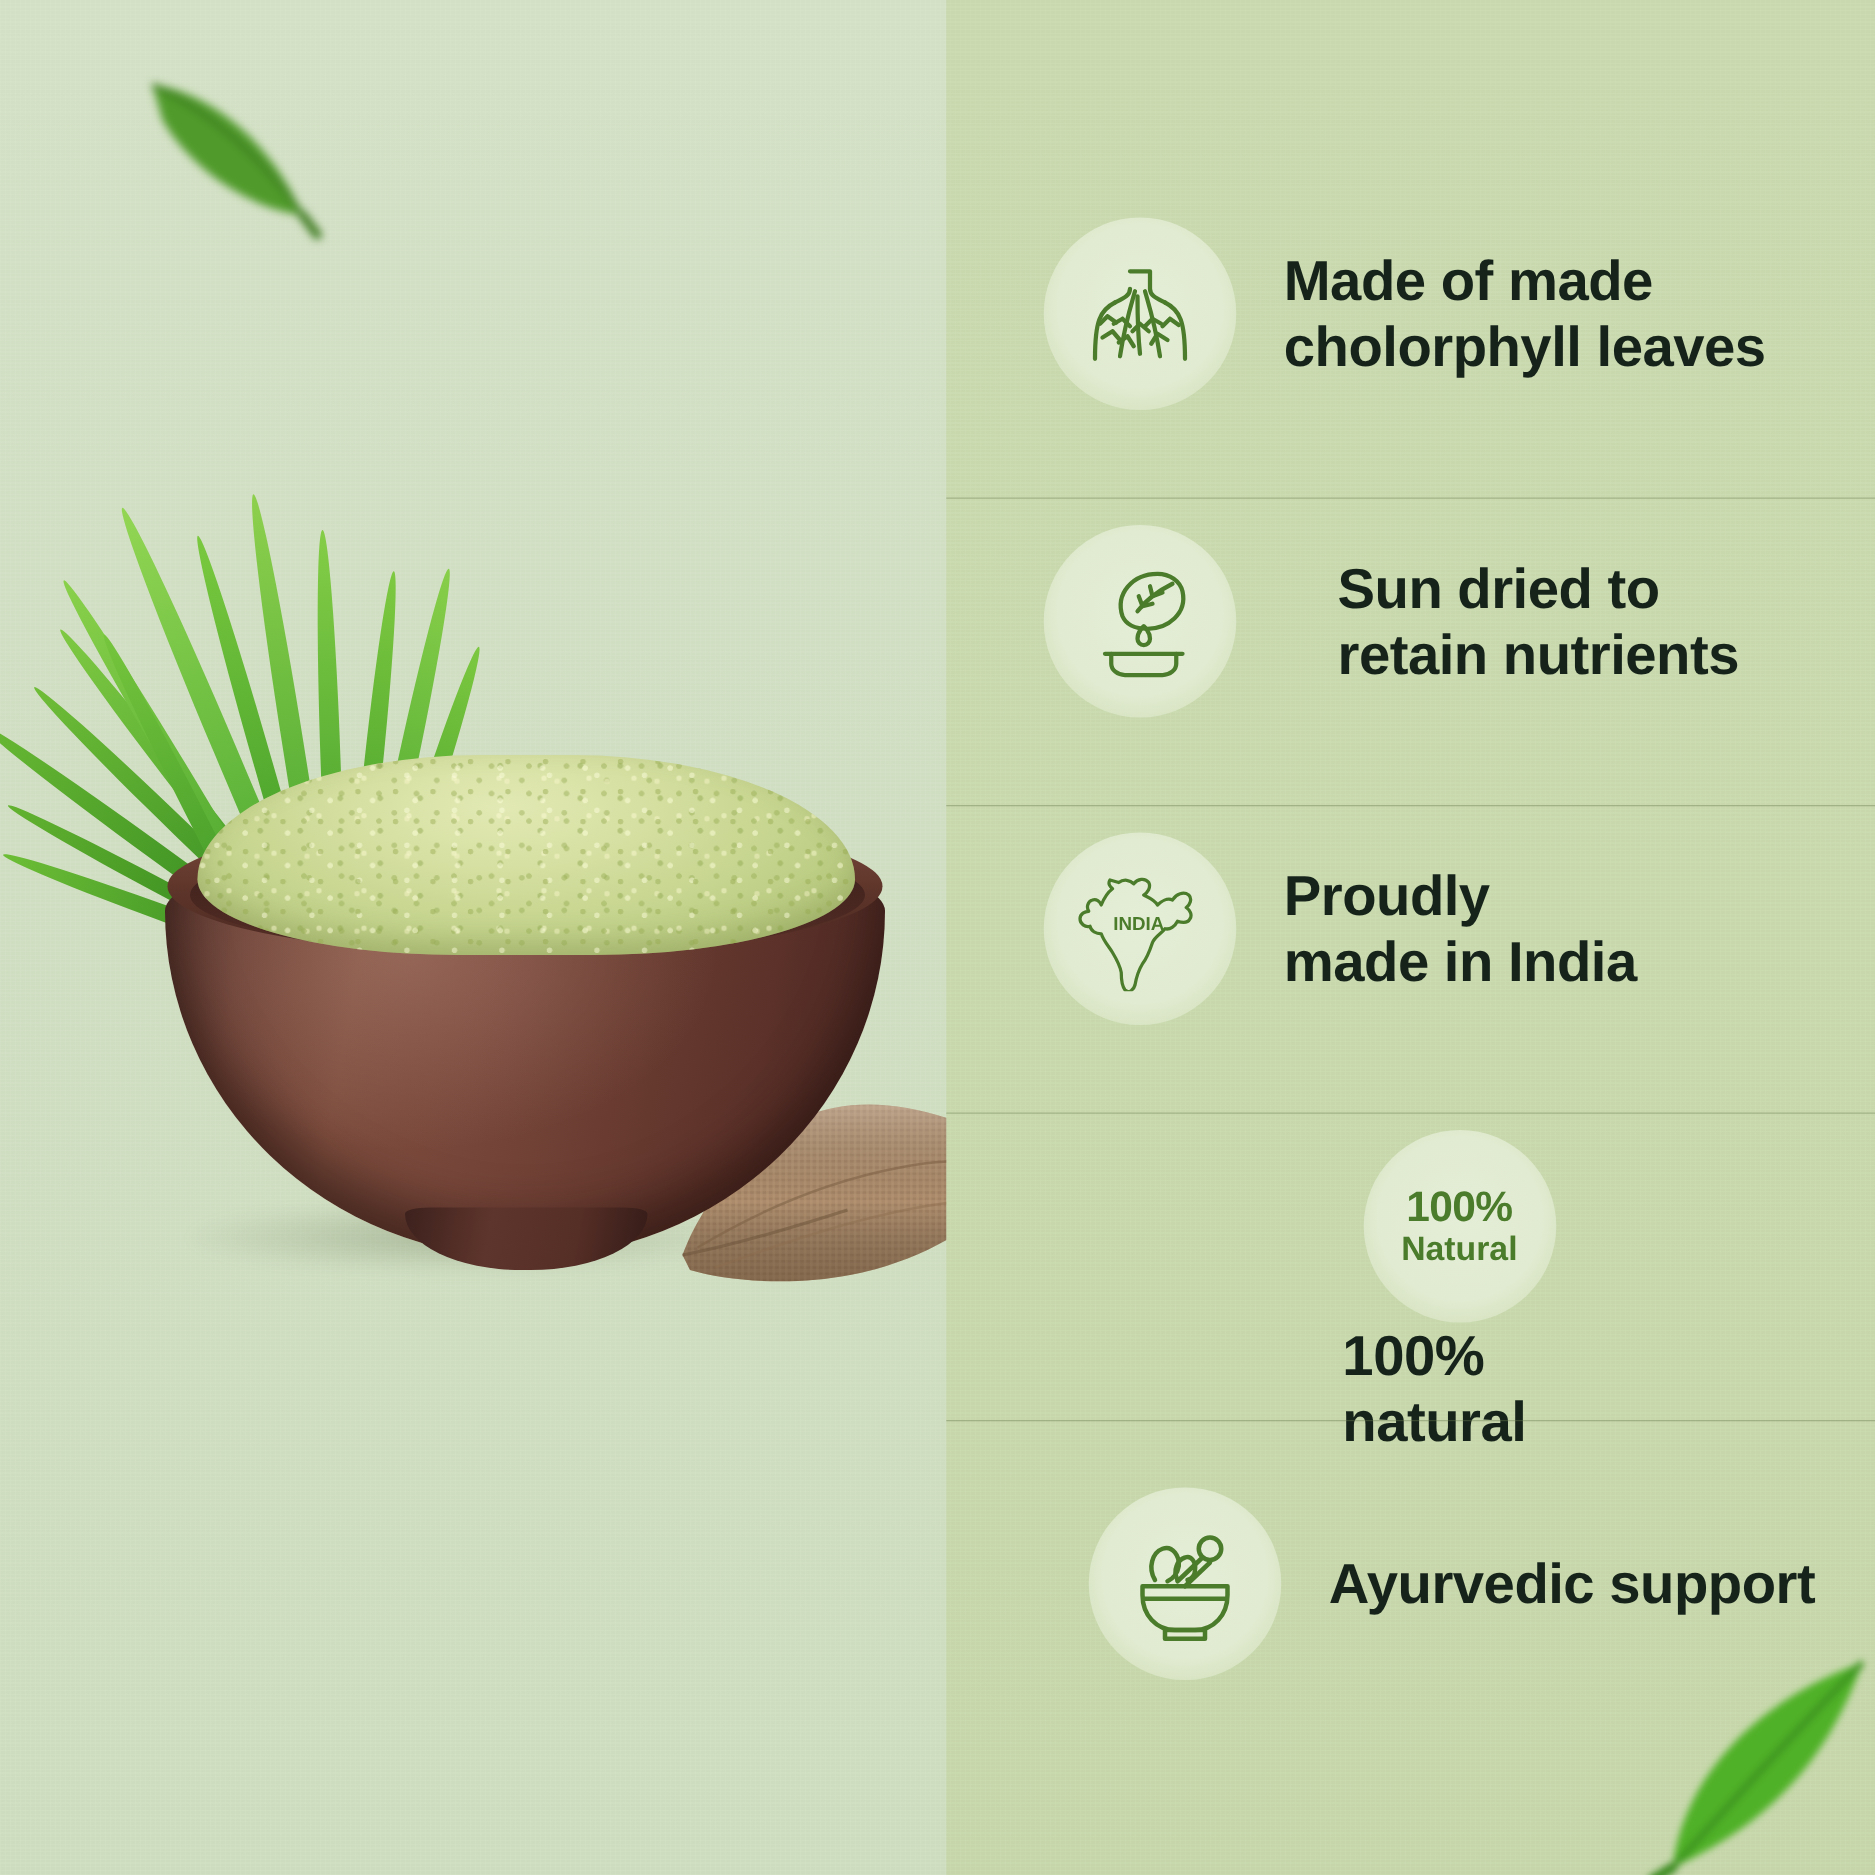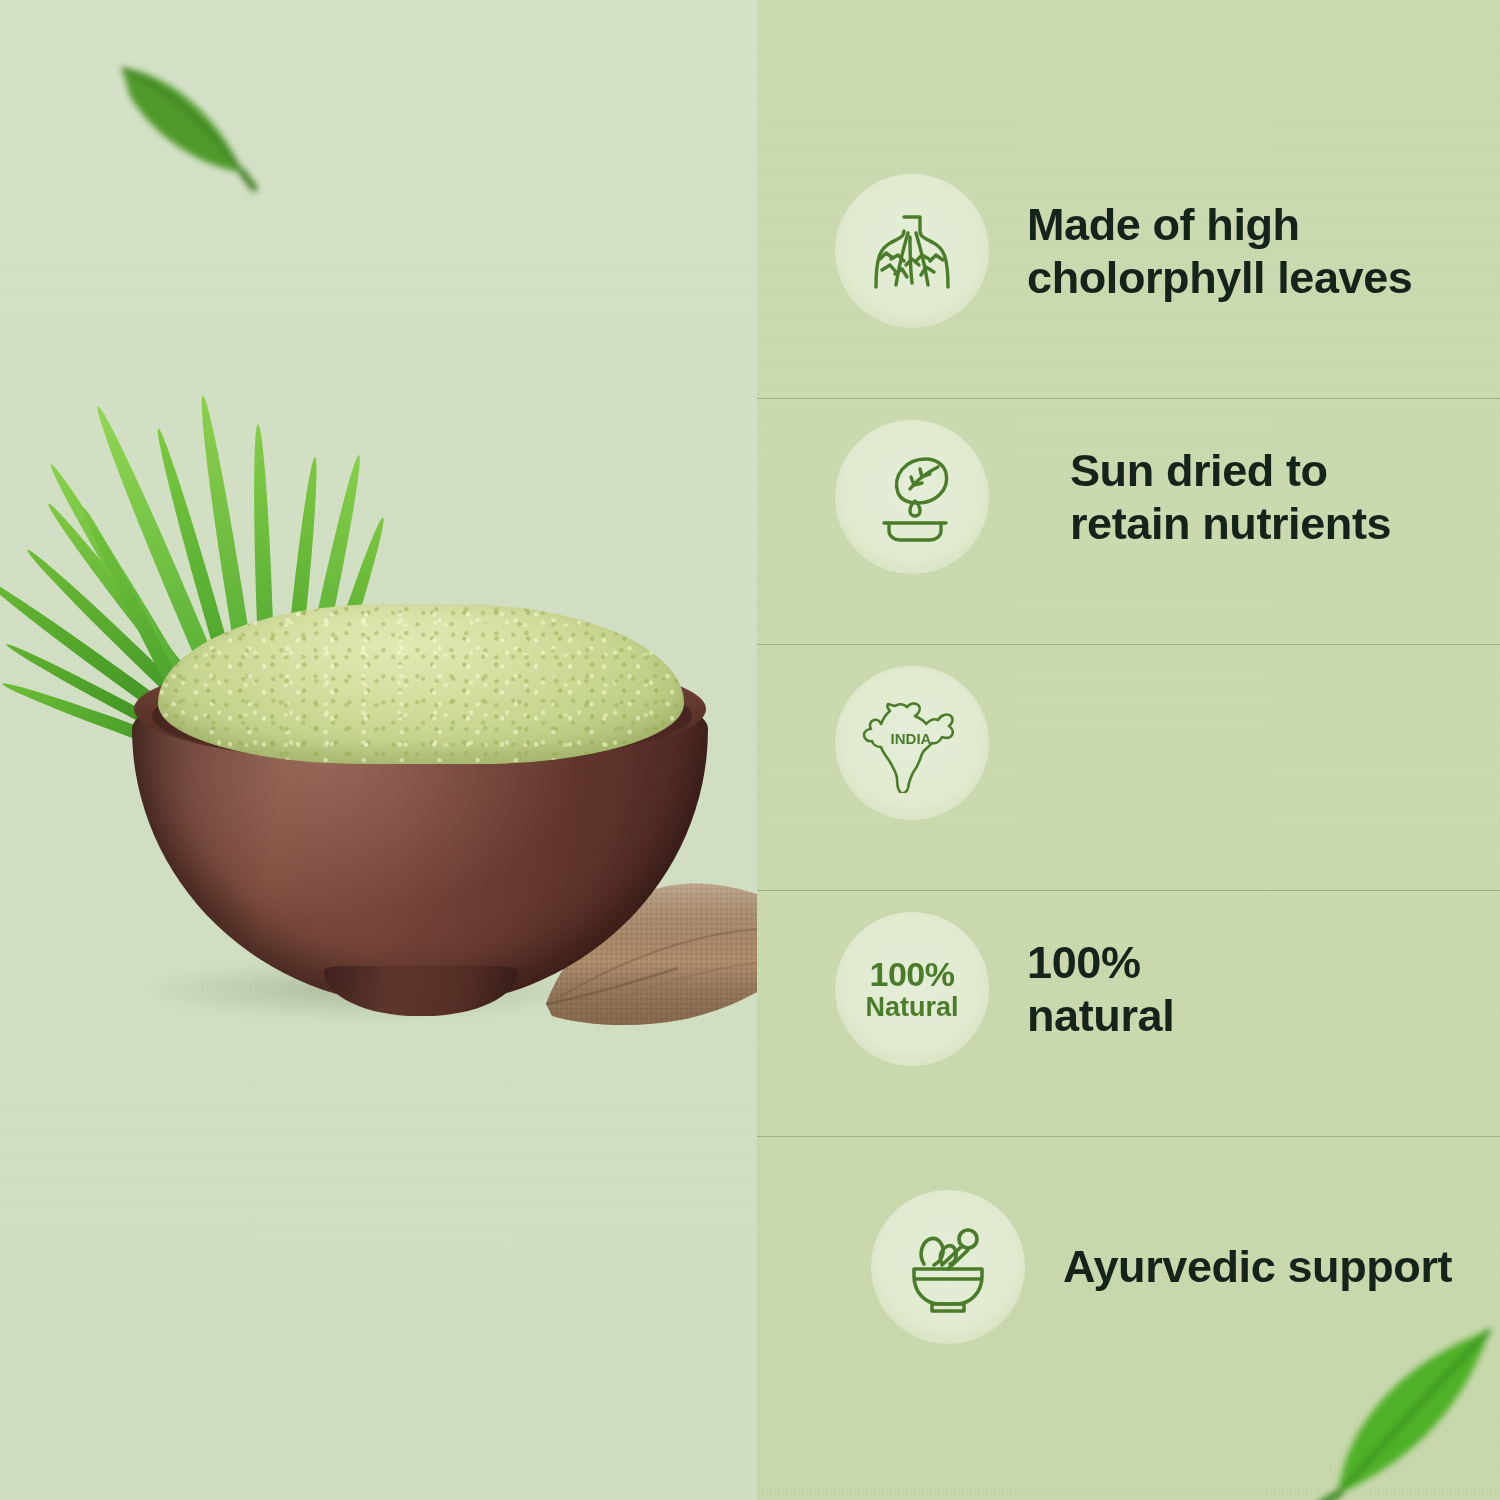--- a/index.html
+++ b/index.html
@@ -322,21 +322,21 @@
           <path d="M22 50 l-6 6 M22 50 l7 5"></path>
           <path d="M26 62 l-8 5 M26 62 l6 7"></path>
           <path d="M34 52 l-7 4 M34 52 l6 6"></path>
           <path d="M38 66 l-7 5 M38 66 l5 8"></path>
           <path d="M58 52 l7 4 M58 52 l-6 6"></path>
           <path d="M62 64 l8 5 M62 64 l-5 8"></path>
           <path d="M72 52 l7 5 M72 52 l-6 6"></path>
           <path d="M48 56 l-6 6 M48 56 l7 6"></path>
         </svg>
       </div>
-      <div class="feature-label">Made of high
+      <div class="feature-label">Made of made
 cholorphyll leaves</div>
     </div>
     <div class="divider" style="top:398px;"></div>
 
     <div class="feature-row" style="top:412px;height:170px;gap:43px;">
       <div class="icon-badge">
         <svg width="96" height="96" viewBox="0 0 96 96" fill="none" stroke="#4b7c2b" stroke-width="3.4" stroke-linecap="round" stroke-linejoin="round">
           <path d="M34 44 C28 26 42 10 62 10 C72 10 80 16 82 24 C86 42 70 54 54 54 C44 54 37 51 34 44 Z"></path>
           <path d="M46 40 C52 32 62 24 74 18"></path>
           <path d="M58 28 l-2 -8 M58 28 l8 -3 M50 36 l-3 -8 M50 36 l8 -2"></path>
@@ -350,24 +350,26 @@
     </div>
     <div class="divider" style="top:644px;"></div>
 
     <div class="feature-row" style="top:658px;height:170px;">
       <div class="icon-badge">
         <svg width="100" height="100" viewBox="0 0 100 100" fill="none" stroke="#4b7c2b" stroke-width="2.6" stroke-linecap="round" stroke-linejoin="round">
           <path d="M33 13 c4 -3 9 -2 12 1 c3 -4 9 -5 12 -1 c2 4 -1 8 -4 10 c4 2 9 4 11 8 c3 -3 8 -6 12 -4 c3 -5 9 -7 13 -4 c3 3 1 8 -2 10 c3 2 5 6 3 9 c-2 4 -7 3 -10 2 c-2 4 -6 7 -10 6 c-3 4 -8 6 -10 11 c-2 6 -4 12 -8 17 c-3 5 -5 11 -6 17 c-1 4 -5 7 -8 4 c-3 -4 -3 -9 -3 -14 c-1 -6 -4 -11 -7 -16 c-3 -5 -7 -9 -9 -15 c-4 0 -8 -2 -9 -6 c-4 1 -8 -2 -8 -6 c0 -4 4 -6 7 -6 c-2 -3 -1 -8 3 -9 c3 -1 6 1 7 4 c2 -5 5 -10 9 -13 c-2 -2 -4 -4 -2 -7 Z"></path>
           <text x="49" y="51" font-family="'Liberation Sans', sans-serif" font-size="15" font-weight="700" fill="#4b7c2b" stroke="none" text-anchor="middle">INDIA</text>
         </svg>
       </div>
+      <div class="feature-label">Proudly
+made in India</div>
     </div>
     <div class="divider" style="top:890px;"></div>
 
-    <div class="feature-row" style="top:904px;height:170px;">
+    <div class="feature-row" style="top:904px;height:170px;flex-direction:column;">
       <div class="icon-badge">
         <div class="badge-text">
           <span class="b-100">100%</span>
           <span class="b-nat">Natural</span>
         </div>
       </div>
       <div class="feature-label">100%
 natural</div>
     </div>
     <div class="divider" style="top:1136px;"></div>

